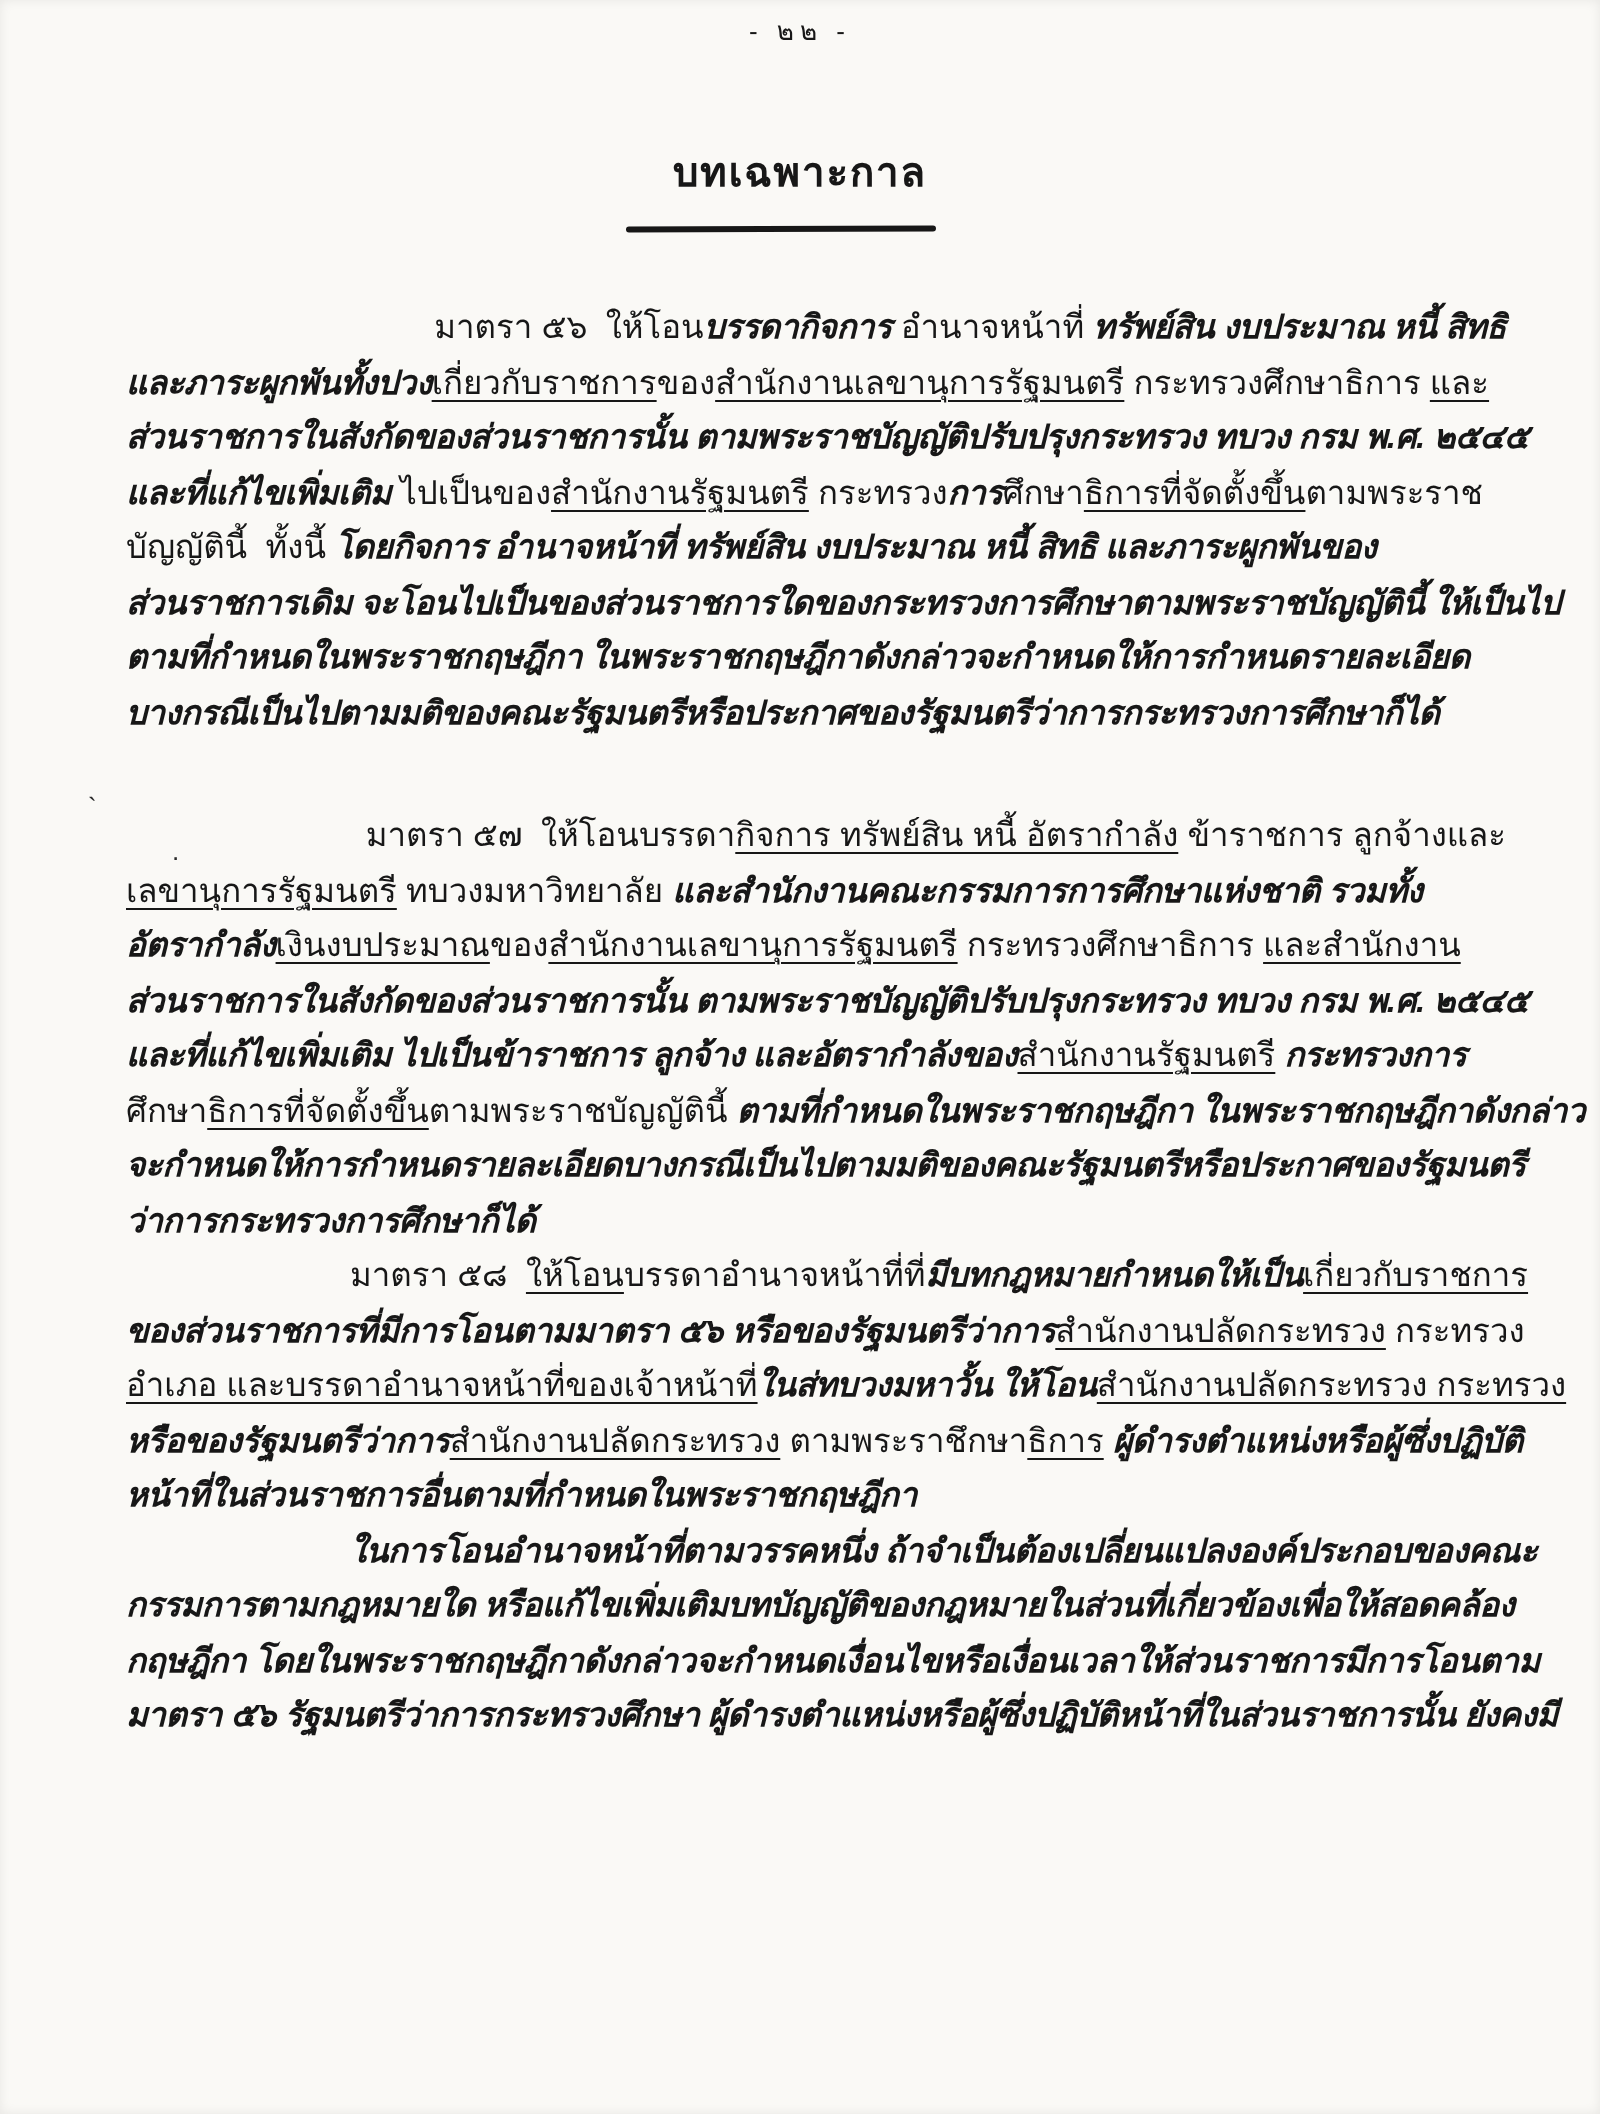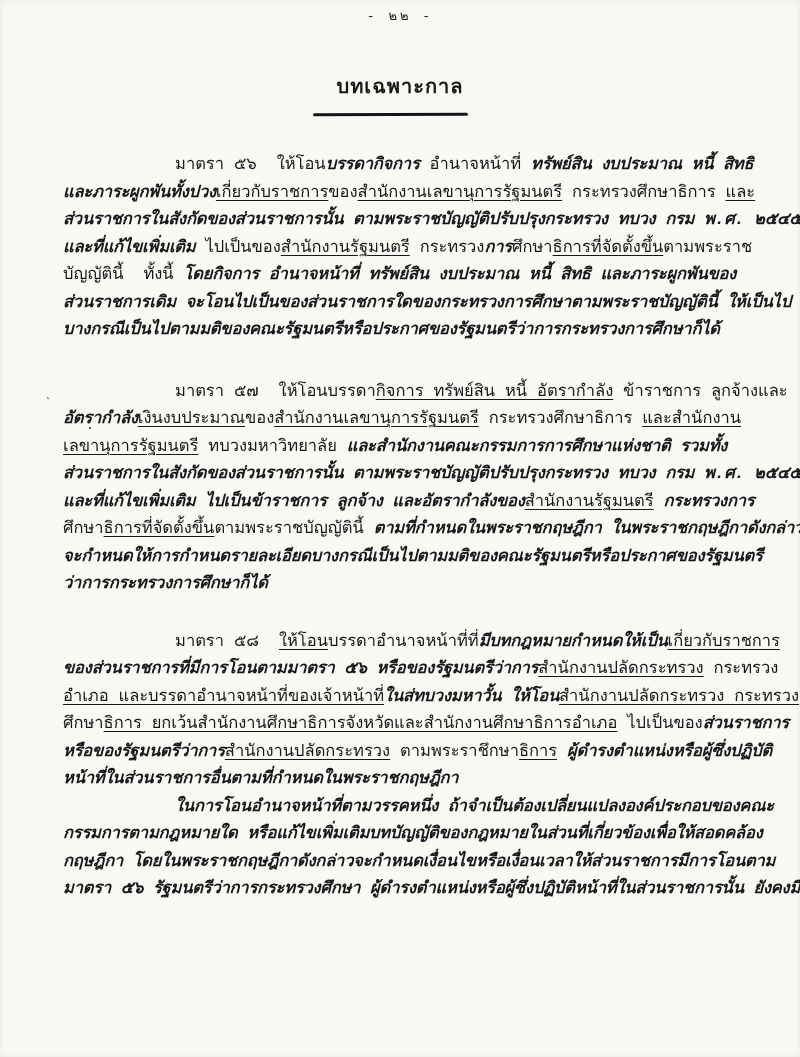--- a/index.html
+++ b/index.html
@@ -6,21 +6,21 @@
     --paper:#faf9f6;
     --ink:#171717;
   }
   *{margin:0;padding:0;box-sizing:border-box;}
   html,body{background:#e8e8e8;}
   .page{
     position:relative;
     width:800px;height:1057px;
     background:var(--paper);
     color:var(--ink);
-    font-family:Liberation Mono, monospace;
+    font-family:Liberation Sans, sans-serif;
     overflow:hidden;
     box-shadow:inset 0 0 6px rgba(0,0,0,0.08);
   }
   .page-number{
     position:absolute;top:5px;left:0;right:0;
     text-align:center;
     font-size:13px;letter-spacing:3px;
   }
   .heading{
     position:absolute;top:70px;left:0;right:0;
@@ -32,27 +32,27 @@
     width:155px;height:2.5px;
     background:var(--ink);
     border-radius:2px;
     transform:rotate(-0.2deg);
   }
   .content{
     position:absolute;left:63px;top:151px;width:690px;
   }
   .para{margin:0;}
   .para.gap1{margin-top:34px;}
-  .para.gap2{margin-top:30px;}
+  .para.gap2{}
   .line{
     height:27.5px;line-height:27.5px;
     font-size:16.5px;
     white-space:nowrap;
   }
-  .line.indent{padding-left:112px;}
+  .line.indent{padding-left:112px;text-align:right;}
   .seg{white-space:pre;}
   .seg.alt{
     font-weight:700;
     font-style:italic;
     letter-spacing:-0.2px;
   }
   .seg.ul{
     text-decoration:underline;
     text-underline-offset:3px;
     text-decoration-thickness:1.2px;
@@ -71,37 +71,37 @@
   <div class="heading">บทเฉพาะกาล</div>
   <div class="heading-rule"></div>
   <div class="content">
       <div class="para">
         <div class="line indent"><span class="seg">มาตรา ๕๖  ให้โอน</span><span class="seg alt">บรรดากิจการ</span><span class="seg"> อำนาจหน้าที่ </span><span class="seg alt">ทรัพย์สิน งบประมาณ หนี้ สิทธิ</span></div>
         <div class="line"><span class="seg alt">และภาระผูกพันทั้งปวง</span><span class="seg ul">เกี่ยวกับราชการ</span><span class="seg">ของ</span><span class="seg ul">สำนักงานเลขานุการรัฐมนตรี</span><span class="seg"> กระทรวงศึกษาธิการ </span><span class="seg ul">และ</span></div>
         <div class="line"><span class="seg alt">ส่วนราชการในสังกัดของส่วนราชการนั้น ตามพระราชบัญญัติปรับปรุงกระทรวง ทบวง กรม พ.ศ. ๒๕๔๕</span></div>
         <div class="line"><span class="seg alt">และที่แก้ไขเพิ่มเติม</span><span class="seg"> ไปเป็นของ</span><span class="seg ul">สำนักงานรัฐมนตรี</span><span class="seg"> กระทรวง</span><span class="seg alt">การ</span><span class="seg">ศึกษา</span><span class="seg ul">ธิการที่จัดตั้งขึ้น</span><span class="seg">ตามพระราช</span></div>
         <div class="line"><span class="seg">บัญญัตินี้  ทั้งนี้ </span><span class="seg alt">โดยกิจการ อำนาจหน้าที่ ทรัพย์สิน งบประมาณ หนี้ สิทธิ และภาระผูกพันของ</span></div>
         <div class="line"><span class="seg alt">ส่วนราชการเดิม จะโอนไปเป็นของส่วนราชการใดของกระทรวงการศึกษาตามพระราชบัญญัตินี้ ให้เป็นไป</span></div>
+        <div class="line"><span class="seg alt">ตามที่กำหนดในพระราชกฤษฎีกา ในพระราชกฤษฎีกาดังกล่าวจะกำหนดให้การกำหนดรายละเอียด</span></div>
         <div class="line"><span class="seg alt">บางกรณีเป็นไปตามมติของคณะรัฐมนตรีหรือประกาศของรัฐมนตรีว่าการกระทรวงการศึกษาก็ได้</span></div>
       </div>
       <div class="para gap1">
         <div class="line indent"><span class="seg">มาตรา ๕๗  ให้โอนบรรดา</span><span class="seg ul">กิจการ ทรัพย์สิน หนี้ อัตรากำลัง</span><span class="seg"> ข้าราชการ ลูกจ้างและ</span></div>
+        <div class="line"><span class="seg ul">เลขานุการรัฐมนตรี</span><span class="seg"> ทบวงมหาวิทยาลัย </span><span class="seg alt">และสำนักงานคณะกรรมการการศึกษาแห่งชาติ รวมทั้ง</span></div>
         <div class="line"><span class="seg alt">อัตรากำลัง</span><span class="seg ul">เงินงบประมาณ</span><span class="seg">ของ</span><span class="seg ul">สำนักงานเลขานุการรัฐมนตรี</span><span class="seg"> กระทรวงศึกษาธิการ </span><span class="seg ul">และสำนักงาน</span></div>
-        <div class="line"><span class="seg ul">เลขานุการรัฐมนตรี</span><span class="seg"> ทบวงมหาวิทยาลัย </span><span class="seg alt">และสำนักงานคณะกรรมการการศึกษาแห่งชาติ รวมทั้ง</span></div>
         <div class="line"><span class="seg alt">ส่วนราชการในสังกัดของส่วนราชการนั้น ตามพระราชบัญญัติปรับปรุงกระทรวง ทบวง กรม พ.ศ. ๒๕๔๕</span></div>
         <div class="line"><span class="seg alt">และที่แก้ไขเพิ่มเติม ไปเป็นข้าราชการ ลูกจ้าง และอัตรากำลังของ</span><span class="seg ul">สำนักงานรัฐมนตรี</span><span class="seg"> </span><span class="seg alt">กระทรวงการ</span></div>
         <div class="line"><span class="seg">ศึกษา</span><span class="seg ul">ธิการที่จัดตั้งขึ้น</span><span class="seg">ตามพระราชบัญญัตินี้ </span><span class="seg alt">ตามที่กำหนดในพระราชกฤษฎีกา ในพระราชกฤษฎีกาดังกล่าว</span></div>
         <div class="line"><span class="seg alt">จะกำหนดให้การกำหนดรายละเอียดบางกรณีเป็นไปตามมติของคณะรัฐมนตรีหรือประกาศของรัฐมนตรี</span></div>
         <div class="line"><span class="seg alt">ว่าการกระทรวงการศึกษาก็ได้</span></div>
       </div>
       <div class="para gap2">
         <div class="line indent"><span class="seg">มาตรา ๕๘  </span><span class="seg ul">ให้โอน</span><span class="seg">บรรดาอำนาจหน้าที่ที่</span><span class="seg alt">มีบทกฎหมายกำหนดให้เป็น</span><span class="seg ul">เกี่ยวกับราชการ</span></div>
         <div class="line"><span class="seg alt">ของส่วนราชการที่มีการโอนตามมาตรา ๕๖ หรือของรัฐมนตรีว่าการ</span><span class="seg ul">สำนักงานปลัดกระทรวง</span><span class="seg"> กระทรวง</span></div>
         <div class="line"><span class="seg ul">อำเภอ และบรรดาอำนาจหน้าที่ของเจ้าหน้าที่</span><span class="seg alt">ในส่ทบวงมหาวั้น ให้โอน</span><span class="seg ul">สำนักงานปลัดกระทรวง กระทรวง</span></div>
-        <div class="line"><span class="seg">ศึกษา</span><span class="seg ul">ธิการ ยกเว้นสำนักงานศึกษาธิการจังหวัดและสำนักงานศึกษาธิการอำเภอ</span><span class="seg"> ไปเป็นของ</span><span class="seg alt">ส่วนราชการ</span></div>
         <div class="line"><span class="seg alt">หรือของรัฐมนตรีว่าการ</span><span class="seg ul">สำนักงานปลัดกระทรวง</span><span class="seg"> ตามพระราชึกษา</span><span class="seg ul">ธิการ</span><span class="seg"> </span><span class="seg alt">ผู้ดำรงตำแหน่งหรือผู้ซึ่งปฏิบัติ</span></div>
         <div class="line"><span class="seg alt">หน้าที่ในส่วนราชการอื่นตามที่กำหนดในพระราชกฤษฎีกา</span></div>
         <div class="line indent"><span class="seg alt">ในการโอนอำนาจหน้าที่ตามวรรคหนึ่ง ถ้าจำเป็นต้องเปลี่ยนแปลงองค์ประกอบของคณะ</span></div>
         <div class="line"><span class="seg alt">กรรมการตามกฎหมายใด หรือแก้ไขเพิ่มเติมบทบัญญัติของกฎหมายในส่วนที่เกี่ยวข้องเพื่อให้สอดคล้อง</span></div>
         <div class="line"><span class="seg alt">กฤษฎีกา โดยในพระราชกฤษฎีกาดังกล่าวจะกำหนดเงื่อนไขหรือเงื่อนเวลาให้ส่วนราชการมีการโอนตาม</span></div>
         <div class="line"><span class="seg alt">มาตรา ๕๖ รัฐมนตรีว่าการกระทรวงศึกษา ผู้ดำรงตำแหน่งหรือผู้ซึ่งปฏิบัติหน้าที่ในส่วนราชการนั้น ยังคงมี</span></div>
       </div>
     </div>
 <span class="artifact" style="left: 44px; top: 396px;">`</span>
     <span class="artifact" style="left: 86px; top: 418px;">.</span>

